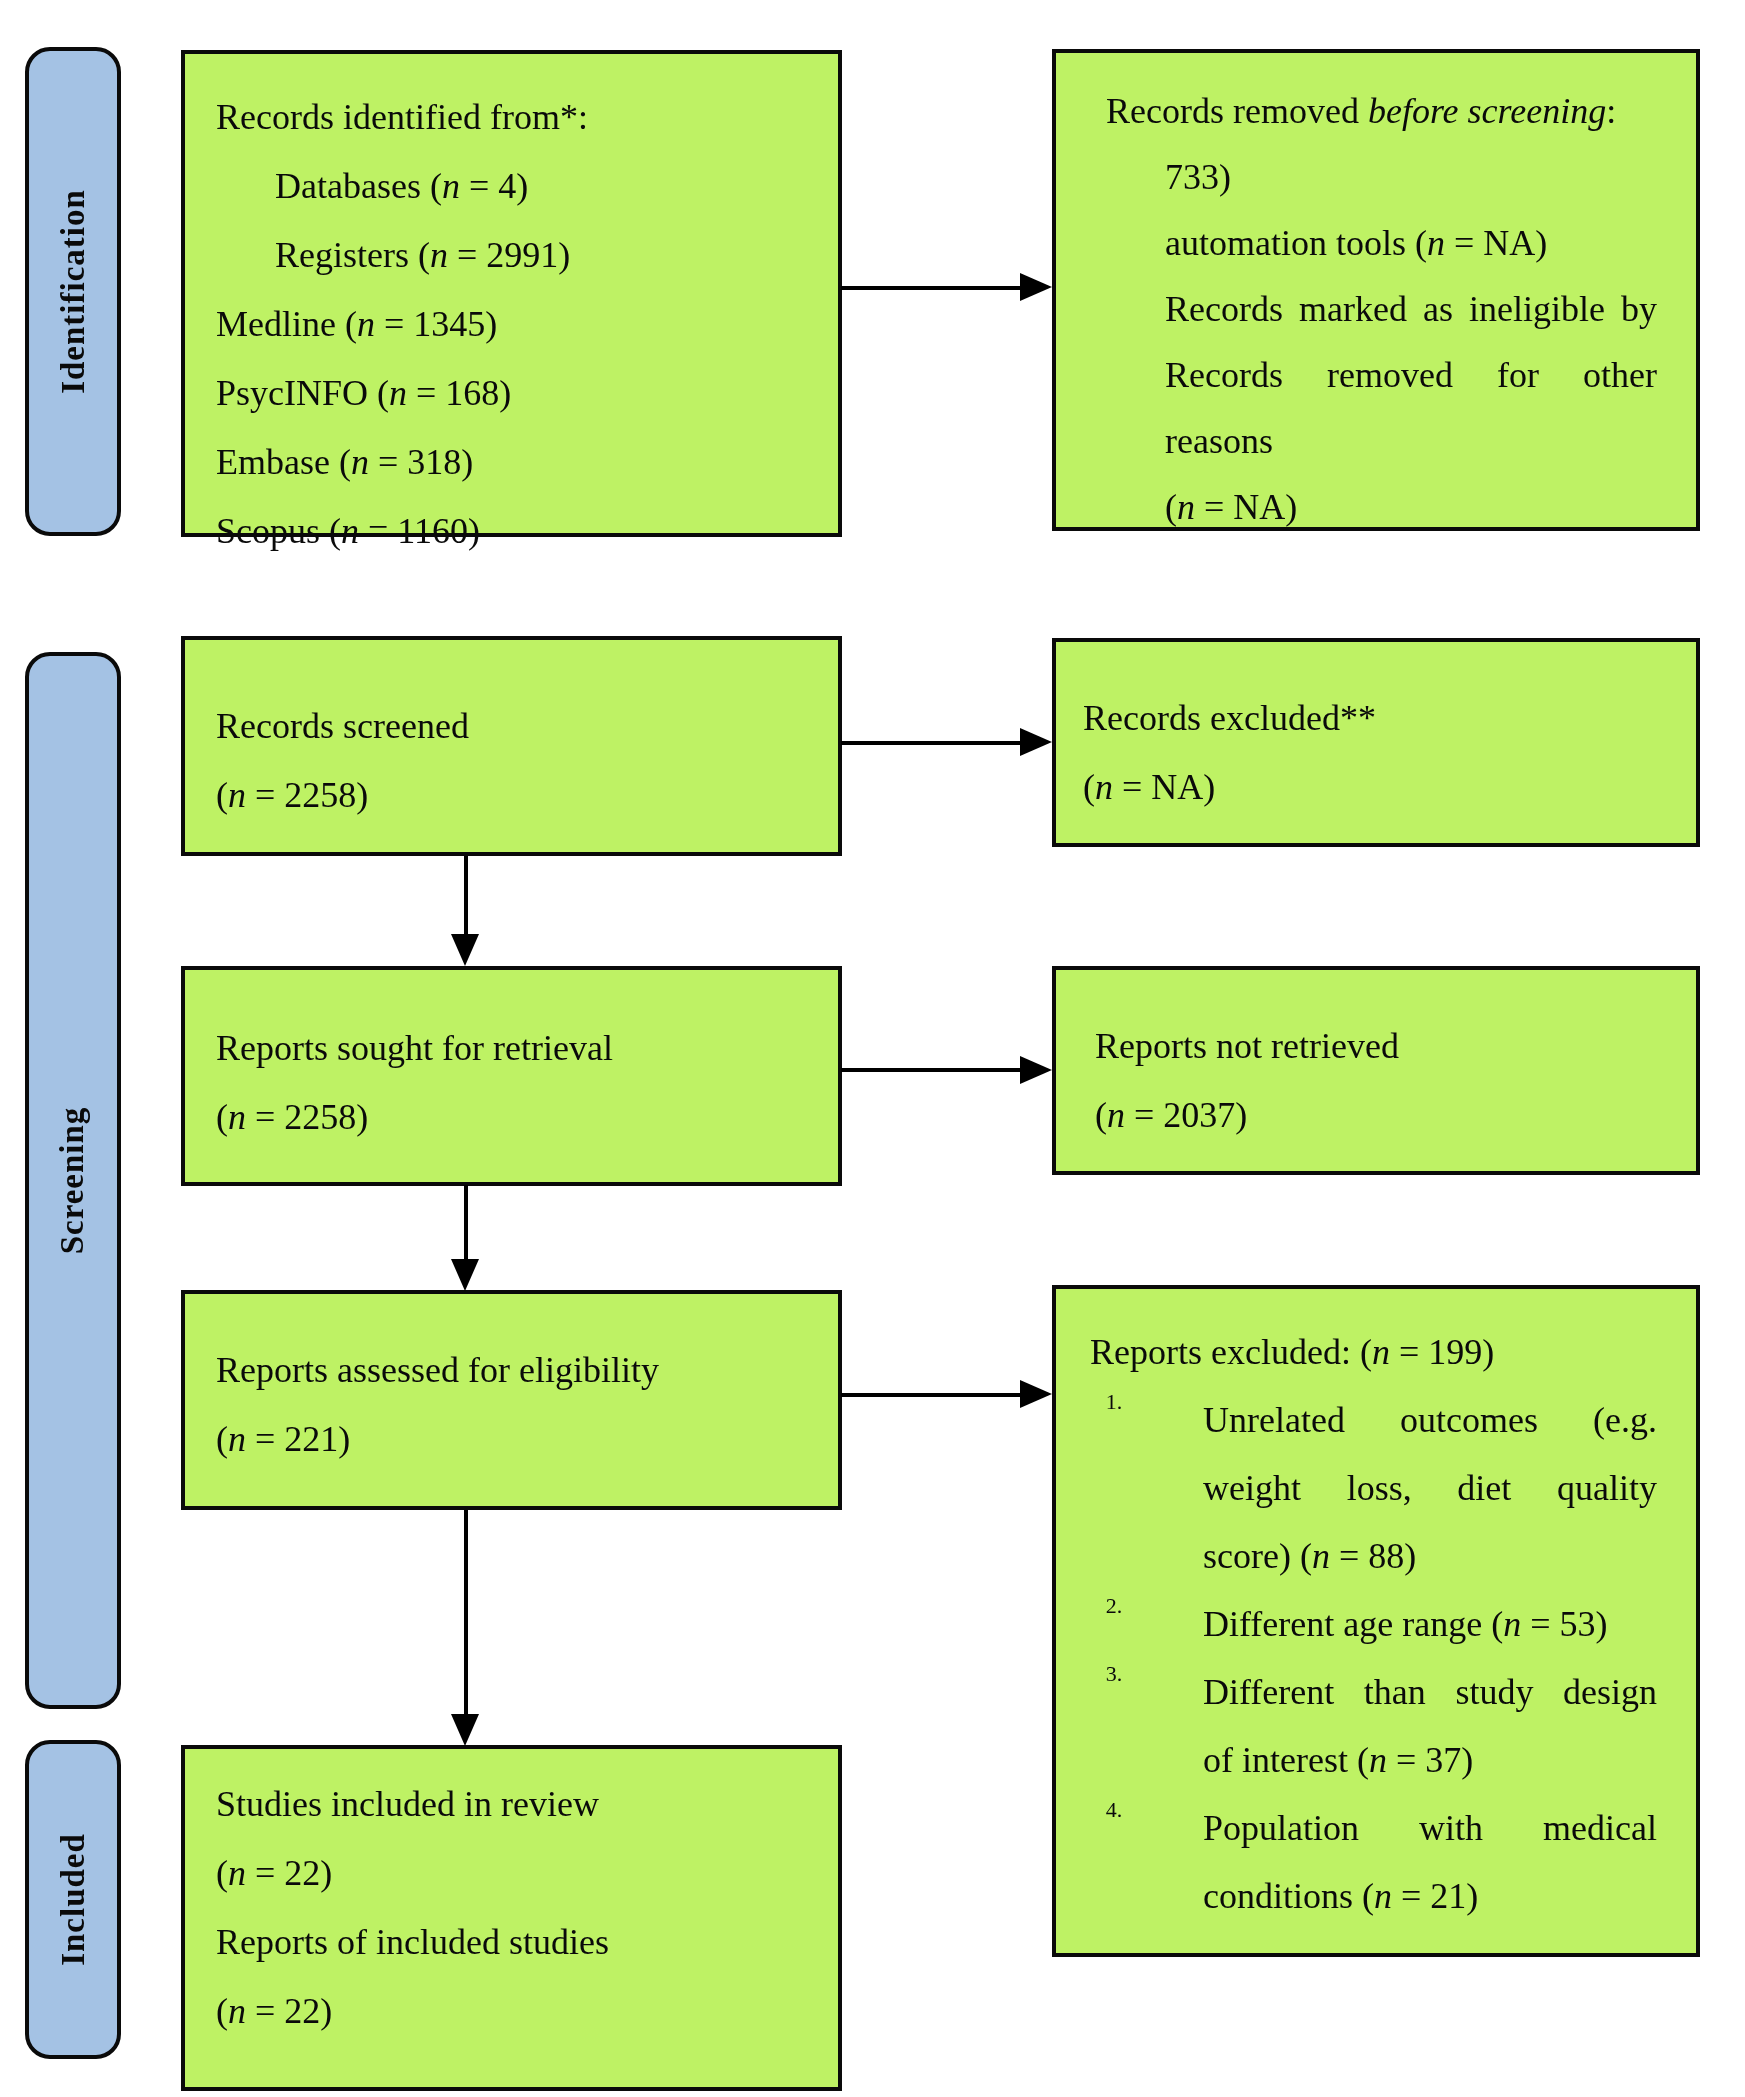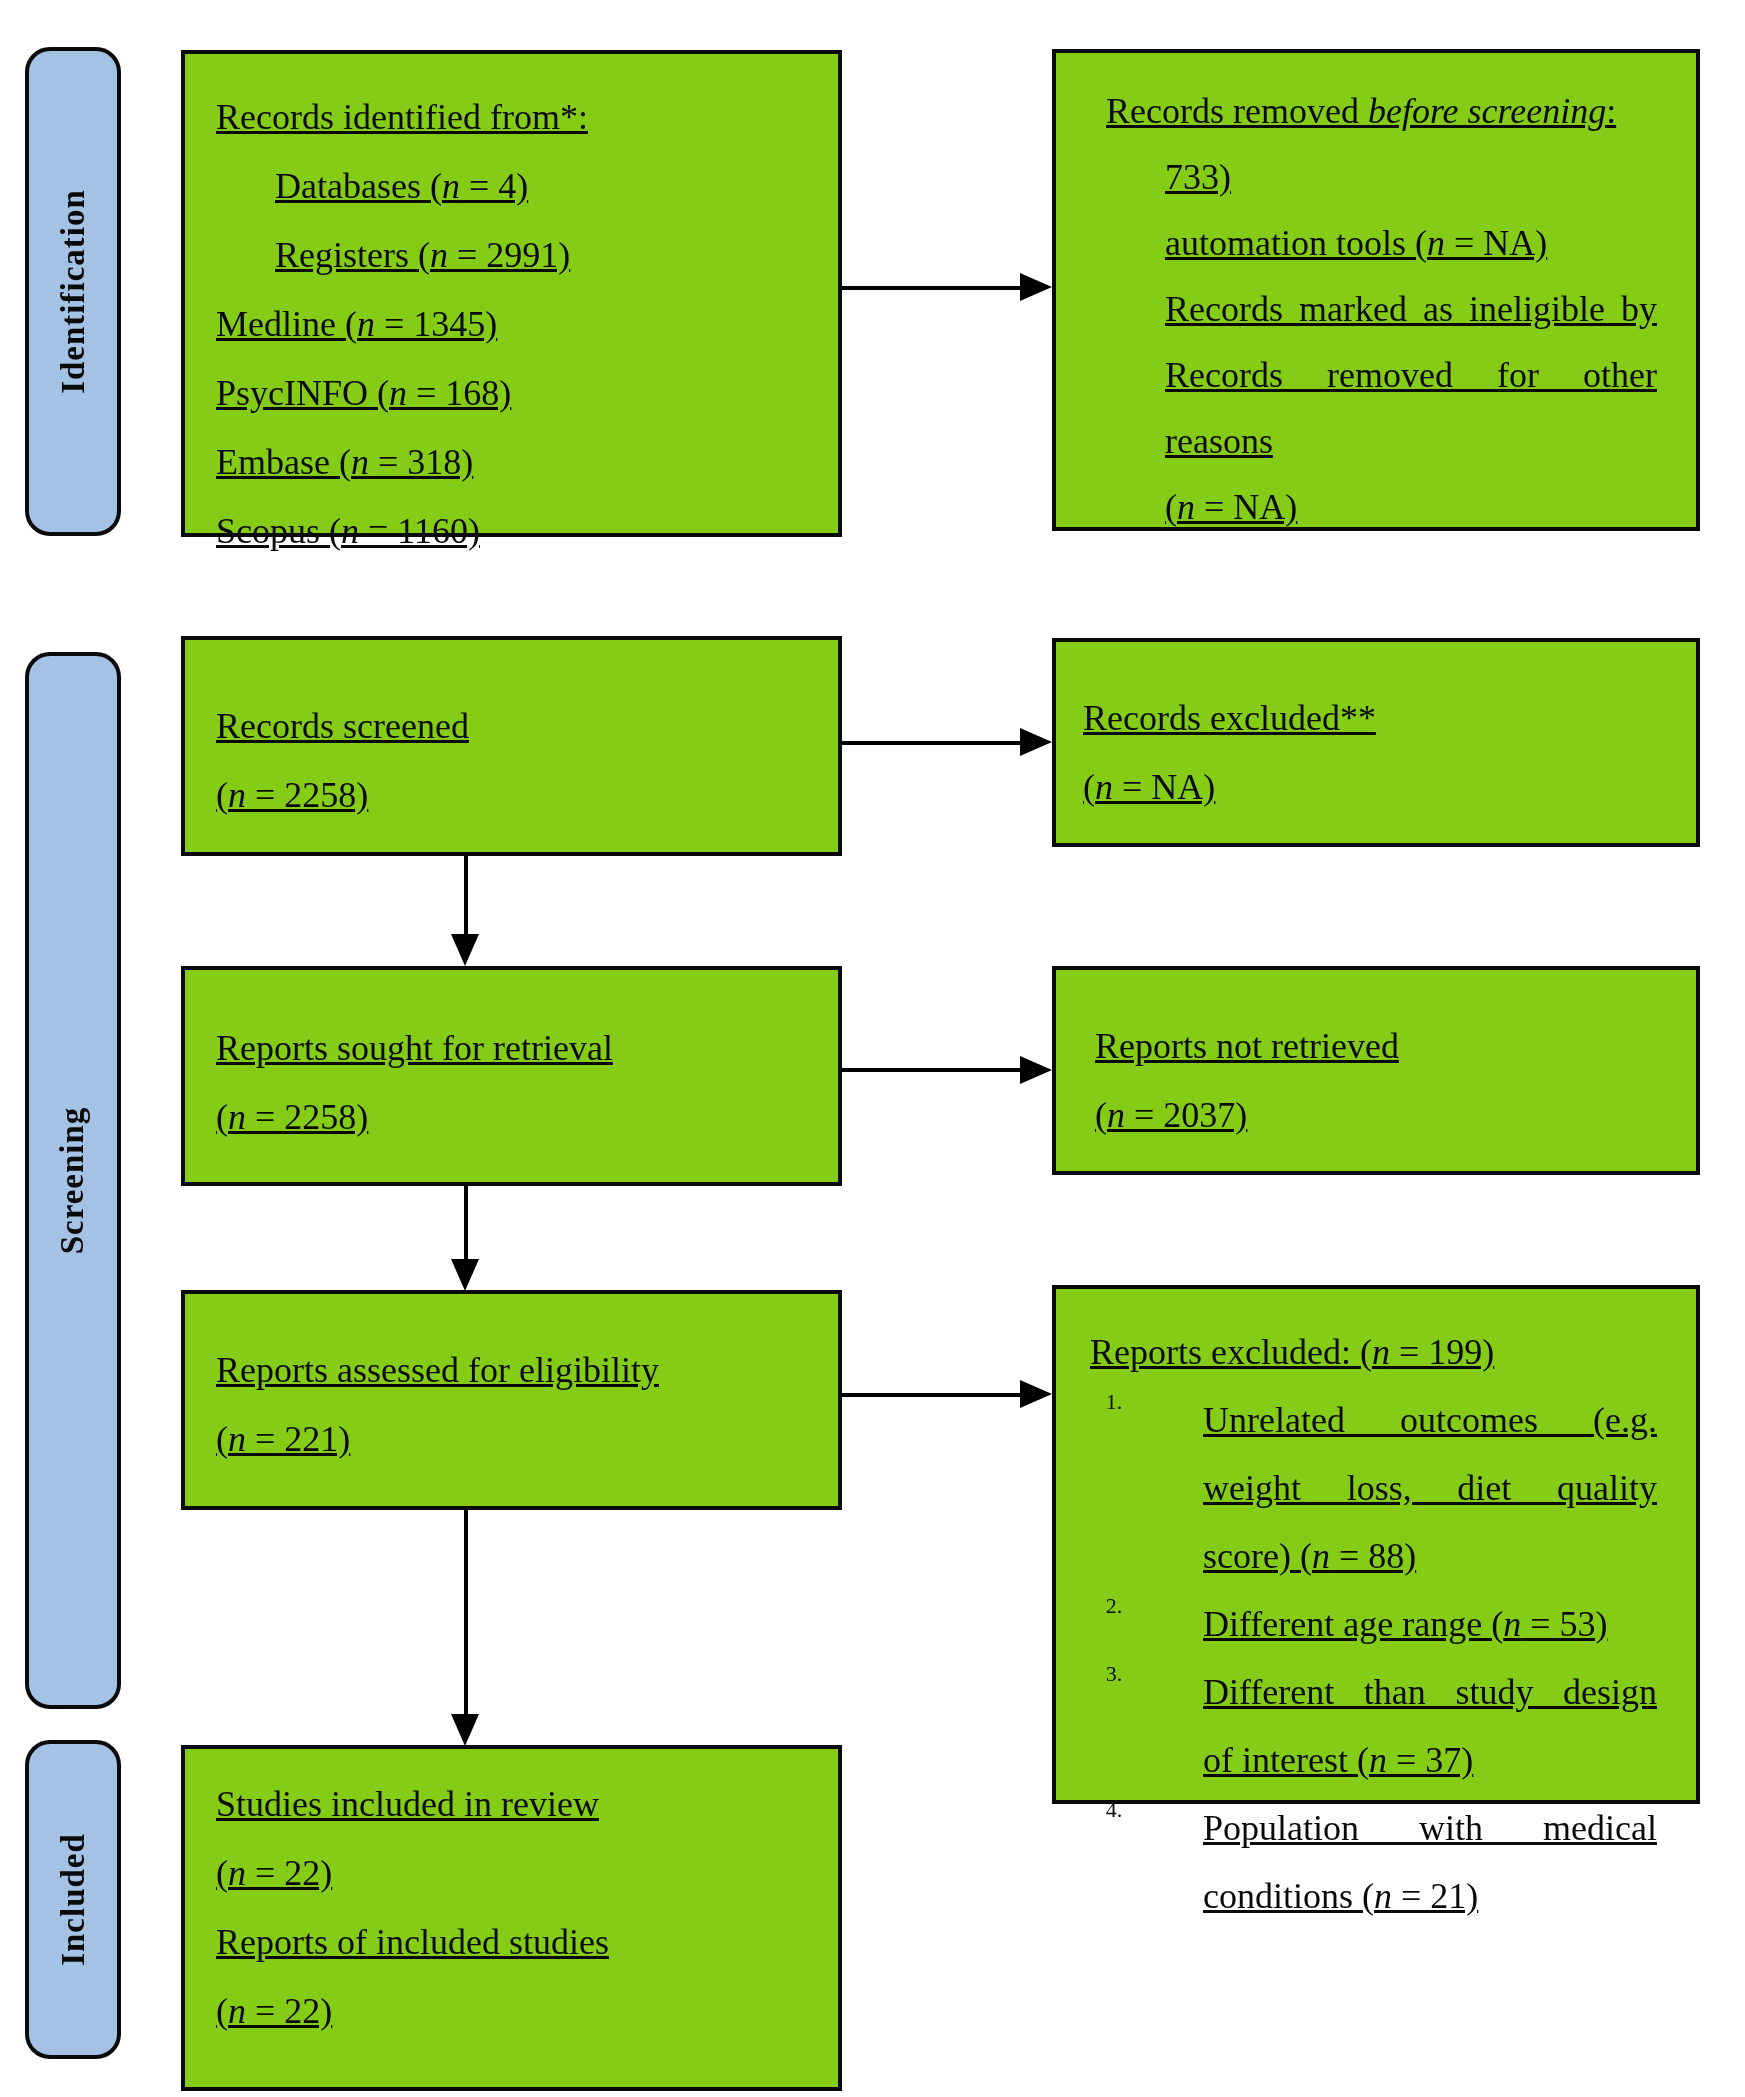--- a/index.html
+++ b/index.html
@@ -22,36 +22,35 @@
   .sidebox .vlab{
     transform:rotate(-90deg);
     white-space:nowrap;
     font-weight:bold;
     font-size:33px;
     letter-spacing:1px;
   }
   
   .wbox{
     position:absolute;
-    background:#84cc16;
+    background:#bef264;
     border:4.2px solid #0a0a0a;
     box-sizing:border-box;
-    text-decoration:underline;
   }
   .col-left{left:181px;width:661px;}
   .col-right{left:1052px;width:648px;}
   #box-identified {top:50px;height:487px;padding:29px 31px 0 31px;}
   #box-screened   {top:636px;height:220px;padding:52px 31px 0 31px;}
   #box-sought     {top:966px;height:220px;padding:44px 31px 0 31px;}
   #box-assessed   {top:1290px;height:220px;padding:42px 31px 0 31px;}
   #box-included   {top:1745px;height:346px;padding:21px 31px 0 31px;}
   #box-removed       {top:49px;height:482px;padding:25px 39px 0 34px;}
   #box-excl-records  {top:638px;height:209px;padding:42px 31px 0 27px;}
   #box-not-retrieved {top:966px;height:209px;padding:42px 31px 0 39px;}
-  #box-excl-reports  {top:1285px;height:519px;padding:29px 39px 0 34px;}
+  #box-excl-reports  {top:1285px;height:672px;padding:29px 39px 0 34px;}
 
   .line{
     position:relative;
     font-size:36px;
     line-height:69px;
     white-space:nowrap;
   }
   #box-removed .line{line-height:66px;margin-left:16px;}
   #box-excl-reports .line{line-height:68px;}
   .ind1{padding-left:59px;}

